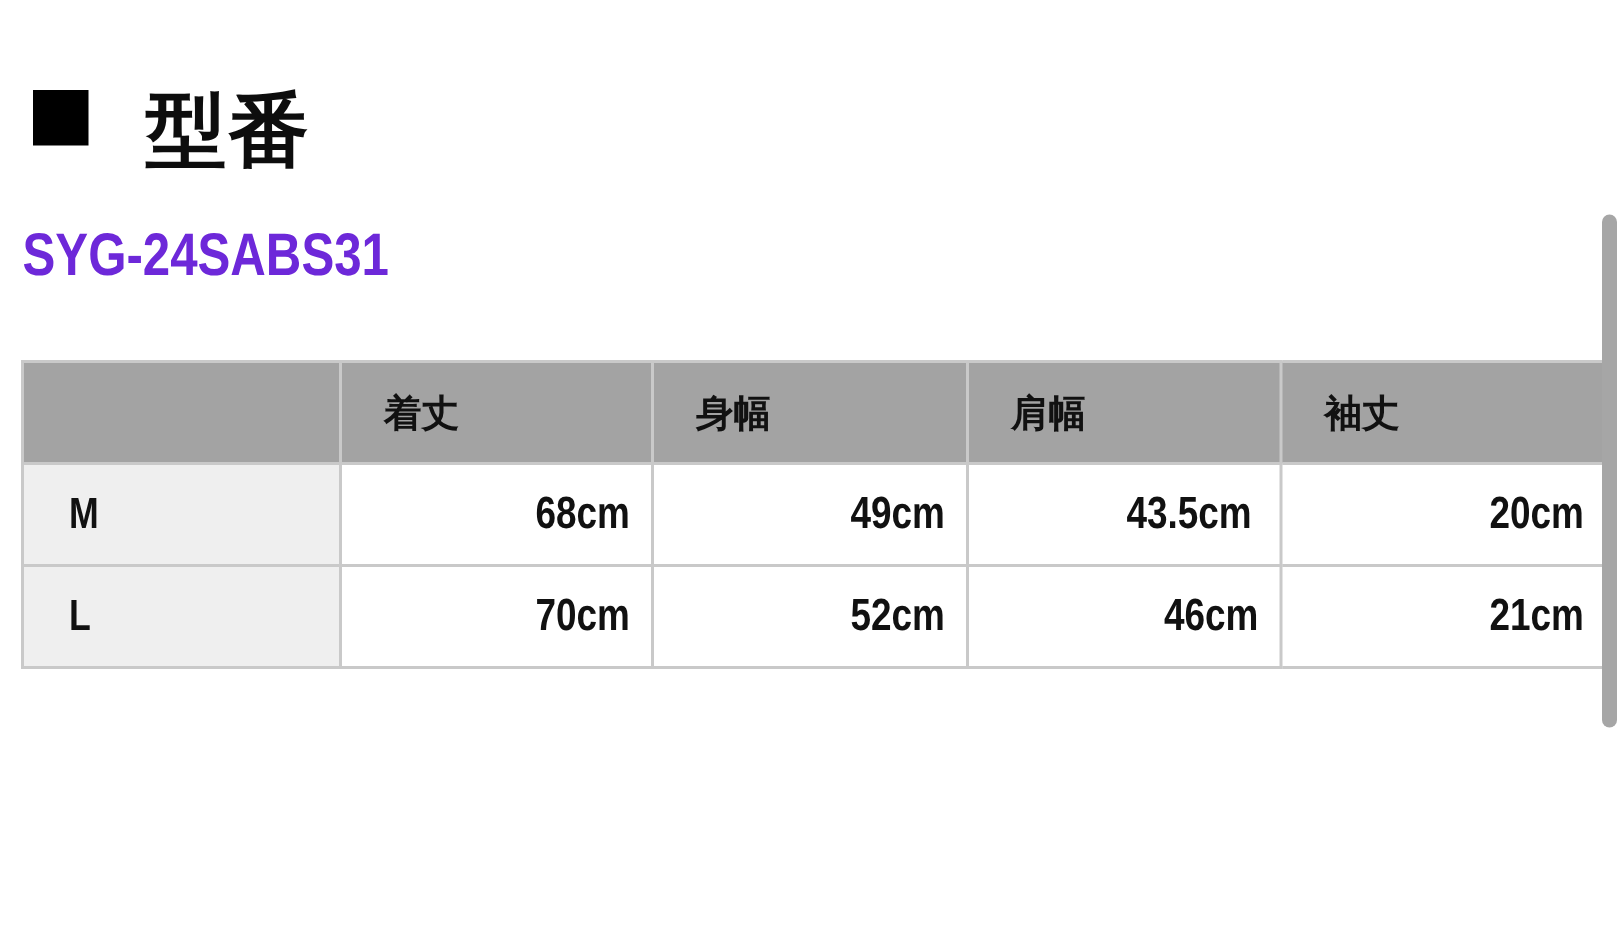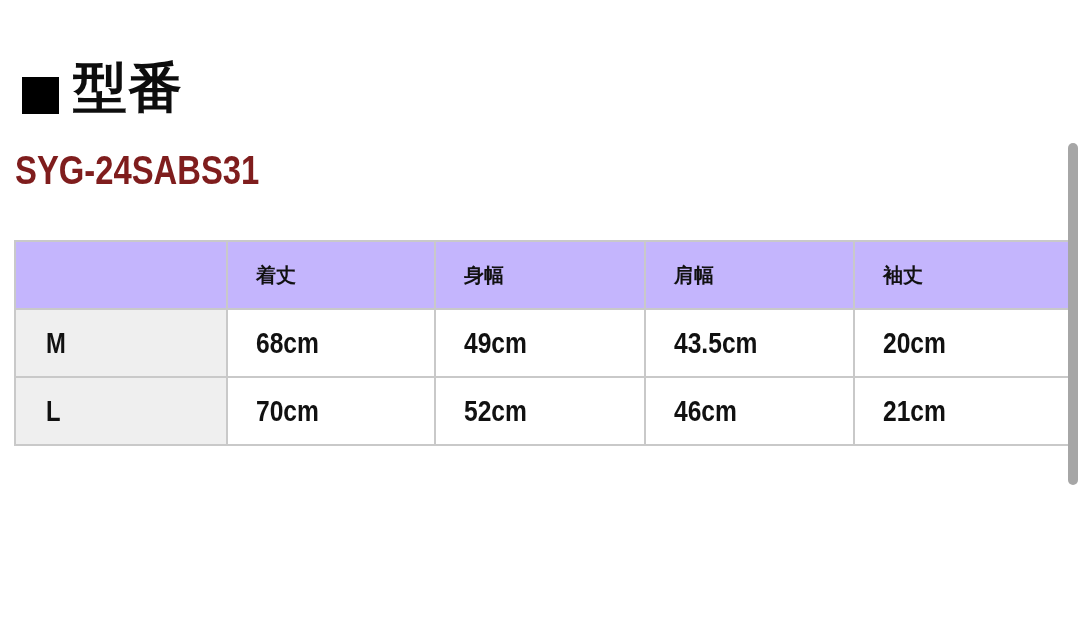--- a/index.html
+++ b/index.html
@@ -8,41 +8,41 @@
     width: 1080px; height: 617px;
     background: #ffffff;
     font-family: "Liberation Sans", "DejaVu Sans", sans-serif;
     position: relative;
     overflow: hidden;
   }
   .heading {
     position: absolute;
     left: 22px; top: 60px;
     display: flex;
-    align-items: flex-end;
-    gap: 14px;
+    align-items: flex-start;
+    gap: 38px;
   }
   .heading-square {
     width: 37px; height: 37px;
     background: #000000;
     flex: 0 0 auto;
   }
   .heading-title {
     font-size: 54px;
     font-weight: bold;
     color: #0d0d0d;
     line-height: 1;
     letter-spacing: 1px;
   }
   .model-number {
     position: absolute;
     left: 15px; top: 150px;
     font-size: 40px;
     font-weight: bold;
-    color: #7f1d1d;
+    color: #6d28d9;
     line-height: 1;
   }
   .narrow {
     display: inline-block;
     transform: scaleX(0.82);
     transform-origin: 0 50%;
   }
   table.size-table {
     position: absolute;
     left: 14px; top: 240px;
@@ -53,31 +53,32 @@
   .size-table th, .size-table td {
     border: 2px solid #c9c9c9;
     height: 68px;
     padding: 0 0 0 28px;
     text-align: left;
     vertical-align: middle;
     font-weight: bold;
     color: #111111;
   }
   .size-table th {
-    background: #c4b5fd;
-    font-size: 20px;
+    background: #a3a3a3;
+    font-size: 25px;
   }
   .size-table td.size-col {
     background: #efefef;
     font-size: 29px;
     padding-left: 30px;
   }
   .size-table td.value-col {
     background: #ffffff;
     font-size: 30px;
+    text-align: right;
   }
   .scrollbar-thumb {
     position: absolute;
     left: 1068px; top: 143px;
     width: 10px; height: 342px;
     background: #a6a6a6;
     border-radius: 6px;
   }
 </style>
 </head>

